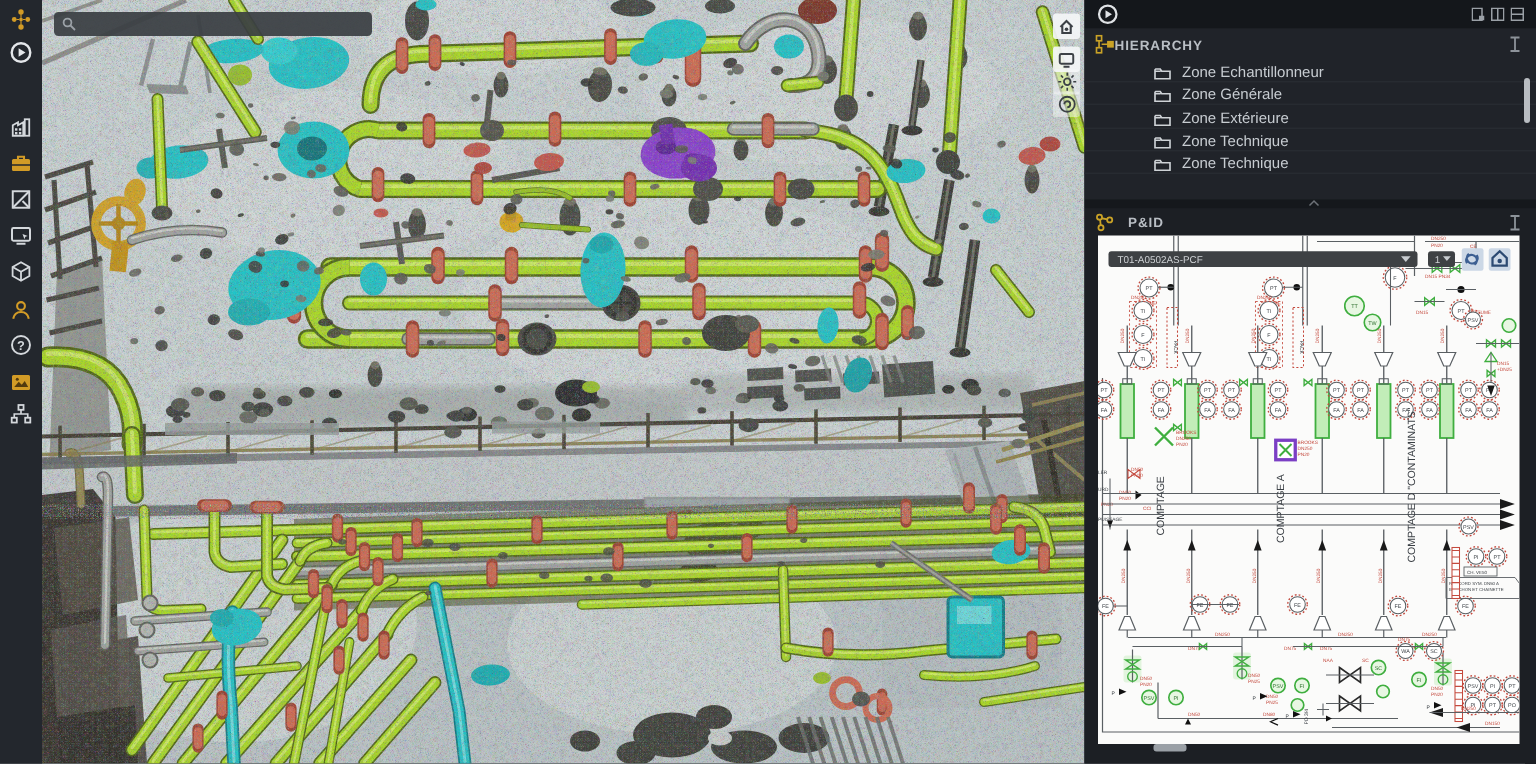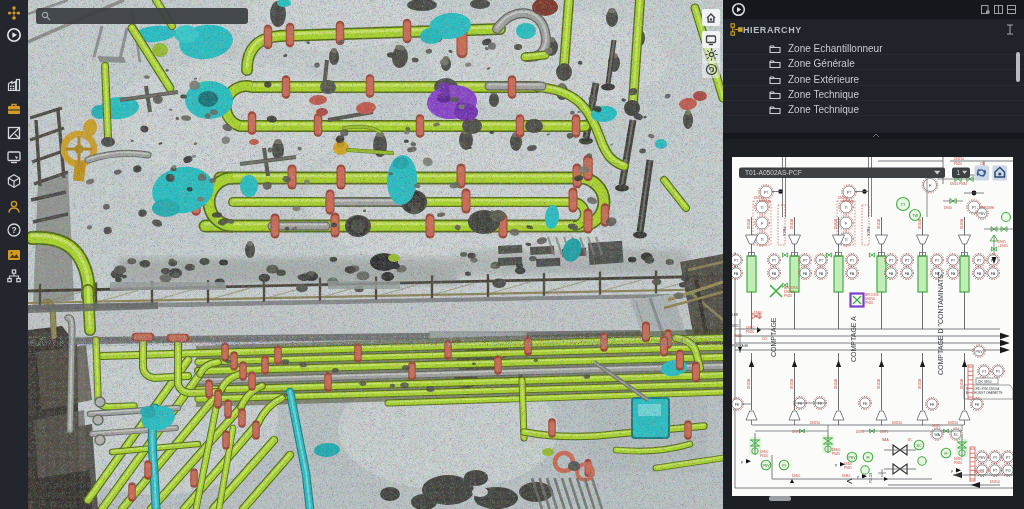--- a/index.html
+++ b/index.html
@@ -1092,20 +1092,38 @@
           <span class="lbl">Zone Technique</span>
         </div>
       <div style="position:absolute;right:4px;top:33px;width:4px;height:30px;background:#b9bdc2;border-radius:2px;"></div>
     </div>
     <div id="divider">
         <svg width="10" height="6" viewBox="0 0 10 6" style="position:absolute;left:148px;top:0;">
           <path d="M2 4 L5 1 L8 4" fill="none" stroke="#6d7278" stroke-width="1"></path>
         </svg>
       </div>
     <div id="pid">
+      <div class="sec-h" style="padding-left:7px;height:18px;">
+        <svg width="13" height="13" viewBox="0 0 13 13">
+            <g stroke="#c9a227" fill="none" stroke-width="1.2">
+              <circle cx="3" cy="2.8" r="1.7"></circle>
+              <circle cx="9.8" cy="4.6" r="1.7"></circle>
+              <circle cx="4" cy="9.8" r="1.7"></circle>
+              <path d="M4.5 3.5 L8.2 4.3 M3.4 4.5 L3.8 8.1"></path>
+            </g>
+          </svg>
+        <span class="ttl" style="margin-left:9px;">P&amp;ID</span>
+        <svg width="8" height="11" viewBox="0 0 8 11" style="margin-left:auto;margin-right:10px;">
+            <g stroke="#8d939a" stroke-width="1.2">
+              <line x1="1" y1="1" x2="7" y2="1"></line>
+              <line x1="4" y1="1" x2="4" y2="10"></line>
+              <line x1="1" y1="10" x2="7" y2="10"></line>
+            </g>
+          </svg>
+      </div>
       <div style="position:absolute;left:46px;bottom:8px;width:22px;height:5px;background:#9aa0a6;border-radius:2px;"></div>
       <div id="pidwhite">
         <svg id="pidsvg" width="281" height="339" viewBox="0 0 281 339">
 <path d="M3 95 V331 H281" fill="none" stroke="#5a5f63" stroke-width="0.8"></path>
 <line x1="50.5" y1="0" x2="50.5" y2="60" stroke="#5a5f63" stroke-width="0.8"></line>
 <line x1="53.5" y1="0" x2="53.5" y2="60" stroke="#5a5f63" stroke-width="0.8"></line>
 <line x1="136.5" y1="0" x2="136.5" y2="60" stroke="#5a5f63" stroke-width="0.8"></line>
 <line x1="139.5" y1="0" x2="139.5" y2="60" stroke="#5a5f63" stroke-width="0.8"></line>
 <line x1="211" y1="0" x2="211" y2="27" stroke="#5a5f63" stroke-width="0.8"></line>
 <line x1="146" y1="4" x2="211" y2="4" stroke="#5a5f63" stroke-width="0.8"></line>

